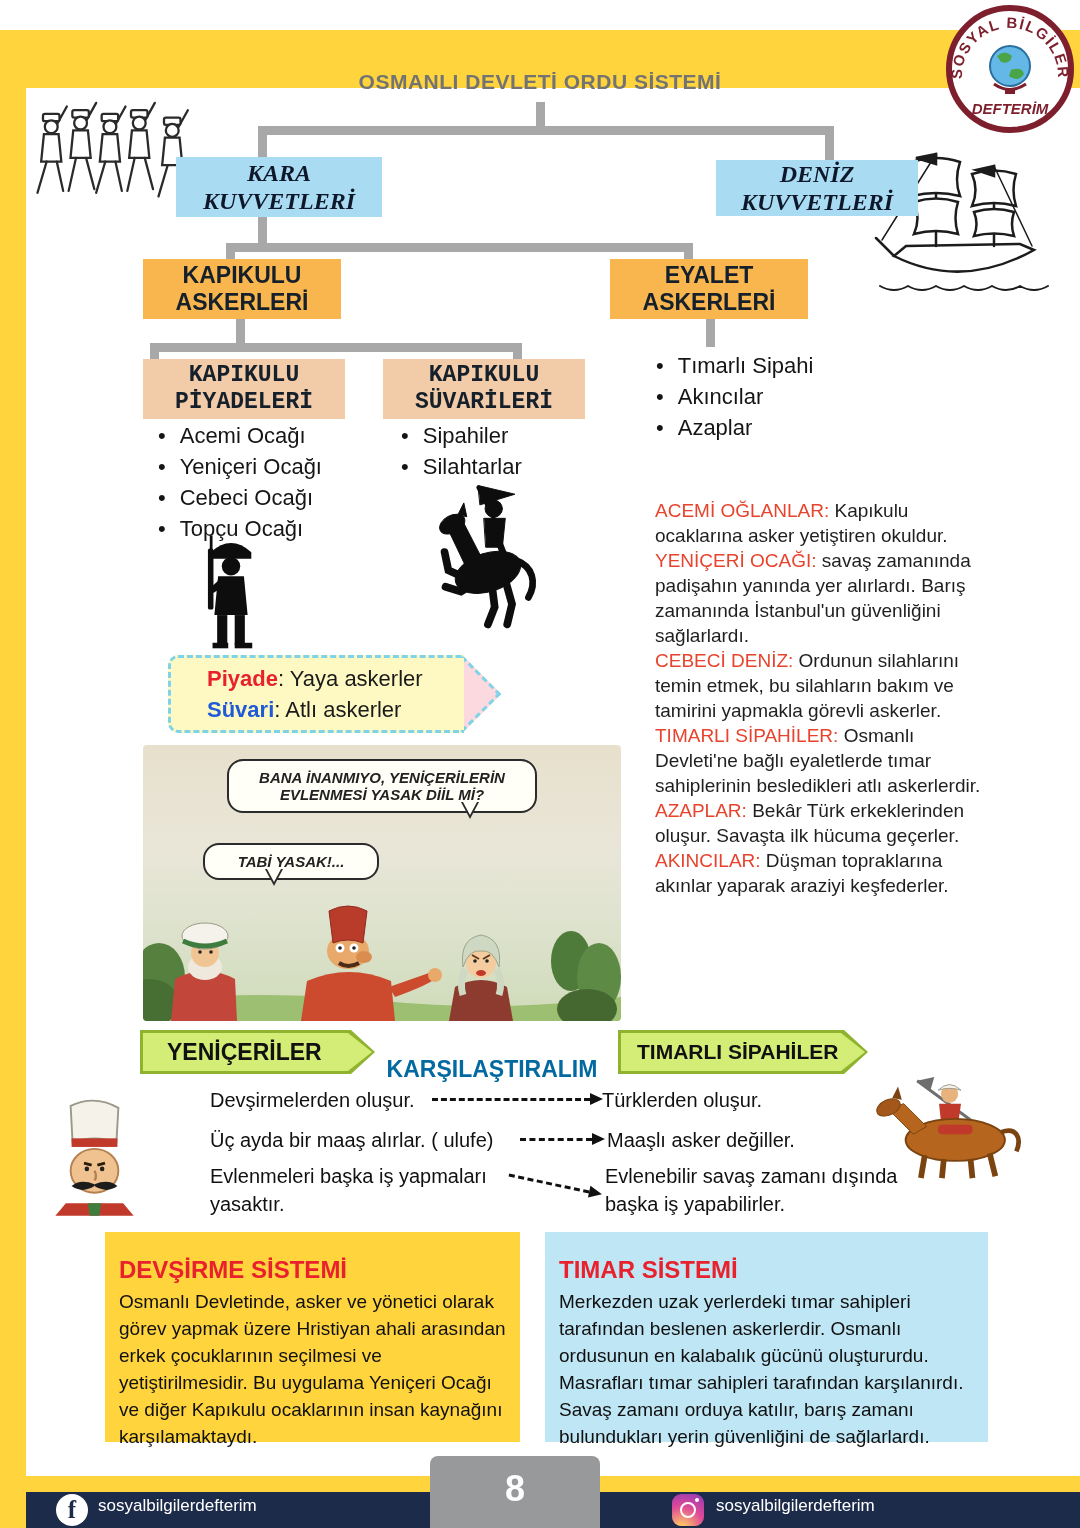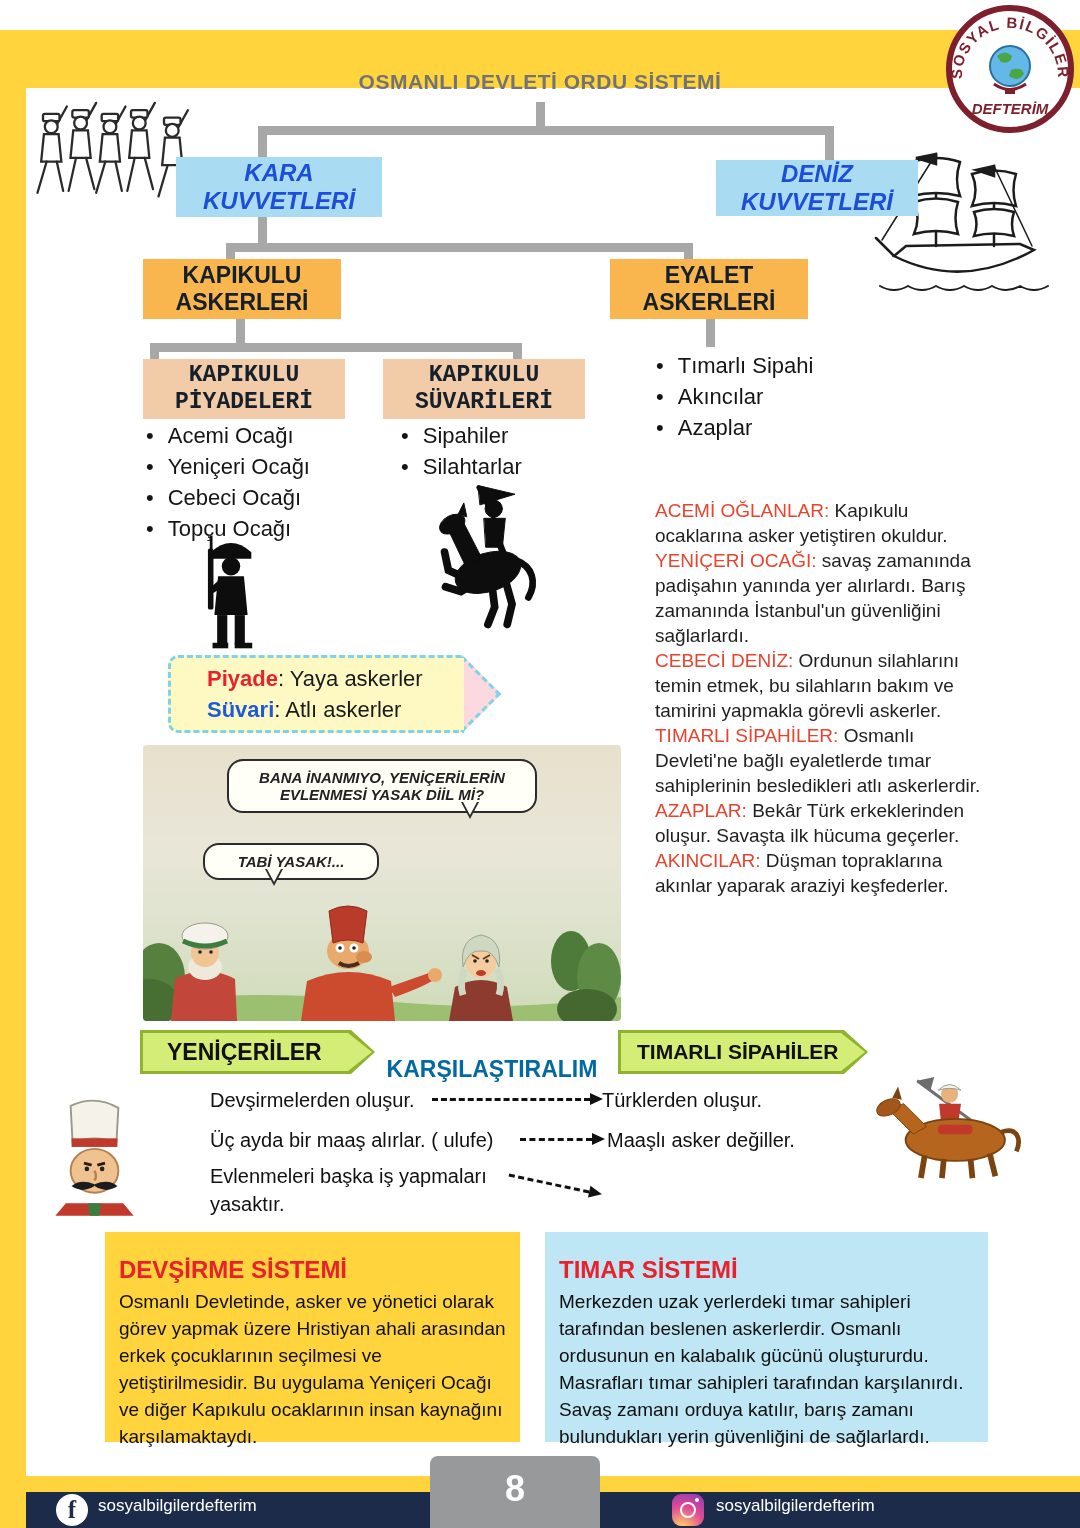--- a/index.html
+++ b/index.html
@@ -20,21 +20,21 @@
   }
 
   
   .cline { position:absolute; background:#a8a8a8; }
 
   
   .obox {
     position:absolute; display:flex; align-items:center; justify-content:center;
     text-align:center; font-weight:bold; line-height:1.18; padding:0 8px;
   }
-  .obox.blue   { background:#a9dcf2; color:#1d4ed8; font-size:24px; font-style:italic; }
+  .obox.blue   { background:#a9dcf2; color:#0f172a; font-size:24px; font-style:italic;font-family:Liberation Serif, serif; }
   .obox.orange { background:#f9b64e; color:#15202b; font-size:23px; }
   .obox.peach  { background:#f2cba8; color:#15202b; font-size:23px;font-family:Liberation Mono, monospace; }
 
   
   .blist { position:absolute; font-size:22px; color:#151515; }
   .blist .li { line-height:31px; white-space:nowrap; }
   .blist .li::before { content:'•'; margin:0 14px 0 6px; }
 
   
   .callout {
@@ -230,21 +230,21 @@
   <div class="obox orange" style="left:143px;top:259px;width:198px;height:60px">KAPIKULU ASKERLERİ</div>
   <div class="obox orange" style="left:610px;top:259px;width:198px;height:60px">EYALET ASKERLERİ</div>
   <div class="obox peach" style="left:143px;top:359px;width:202px;height:60px">KAPIKULU PİYADELERİ</div>
   <div class="obox peach" style="left:383px;top:359px;width:202px;height:60px">KAPIKULU SÜVARİLERİ</div>
 
   <div class="blist" style="left:650px;top:350px;width:250px">
     <div class="li">Tımarlı Sipahi</div>
     <div class="li">Akıncılar</div>
     <div class="li">Azaplar</div>
   </div>
-  <div class="blist" style="left:140px;top:420px;width:230px">
+  <div class="blist" style="left:152px;top:420px;width:230px">
     <div class="li">Acemi Ocağı</div>
     <div class="li">Yeniçeri Ocağı</div>
     <div class="li">Cebeci Ocağı</div>
     <div class="li">Topçu Ocağı</div>
   </div>
   <div class="blist" style="left:395px;top:420px;width:210px">
     <div class="li">Sipahiler</div>
     <div class="li">Silahtarlar</div>
   </div>
 
@@ -349,20 +349,21 @@
   <div class="cmp-text" style="left:210px;top:1086px;white-space:nowrap">Devşirmelerden oluşur.</div>
   <div class="darrow" style="left:432px;top:1098px;width:158px"></div>
   <div class="cmp-text" style="left:602px;top:1086px;white-space:nowrap">Türklerden oluşur.</div>
 
   <div class="cmp-text" style="left:210px;top:1126px;white-space:nowrap">Üç ayda bir maaş alırlar. ( ulufe)</div>
   <div class="darrow" style="left:520px;top:1138px;width:72px"></div>
   <div class="cmp-text" style="left:607px;top:1126px;white-space:nowrap">Maaşlı asker değiller.</div>
 
   <div class="cmp-text" style="left:210px;top:1162px;width:310px">Evlenmeleri başka iş yapmaları yasaktır.</div>
   <div class="darrow" style="left:508px;top:1182px;width:82px;transform:rotate(12deg)"></div>
+  <div class="cmp-text" style="left:605px;top:1162px;width:300px">Evlenebilir savaş zamanı dışında başka iş yapabilirler.</div>
 
   <svg style="left:42px;top:1092px;width:105px;height:128px" viewBox="0 0 110 125">
     <path d="M30,10 Q55,-2 80,12 L78,48 Q55,40 32,48 Z" fill="#f5f2ea" stroke="#9a9a8a" stroke-width="2"></path>
     <rect x="31" y="44" width="48" height="9" fill="#c0392b"></rect>
     <ellipse cx="55" cy="78" rx="25" ry="23" fill="#f0c28f" stroke="#b58050" stroke-width="2"></ellipse>
     <line x1="44" y1="70" x2="52" y2="72" stroke="#2b1a0d" stroke-width="3"></line>
     <line x1="66" y1="70" x2="58" y2="72" stroke="#2b1a0d" stroke-width="3"></line>
     <circle cx="47" cy="76" r="2.4" fill="#222"></circle>
       <circle cx="63" cy="76" r="2.4" fill="#222"></circle>
     <path d="M55,78 q3,6 0,10" stroke="#b58050" stroke-width="2.5" fill="none"></path>

